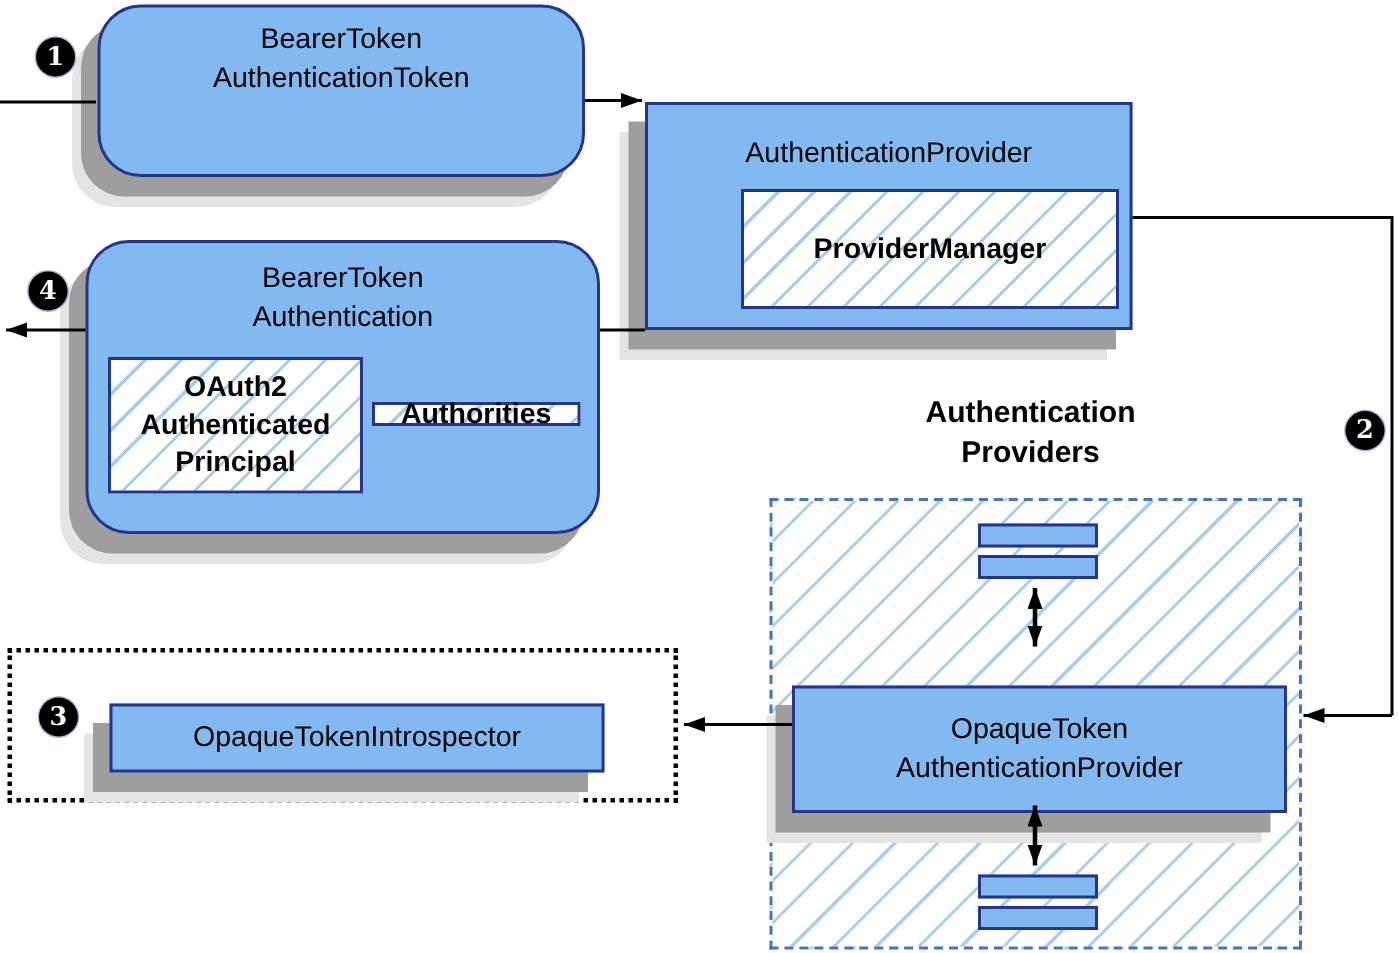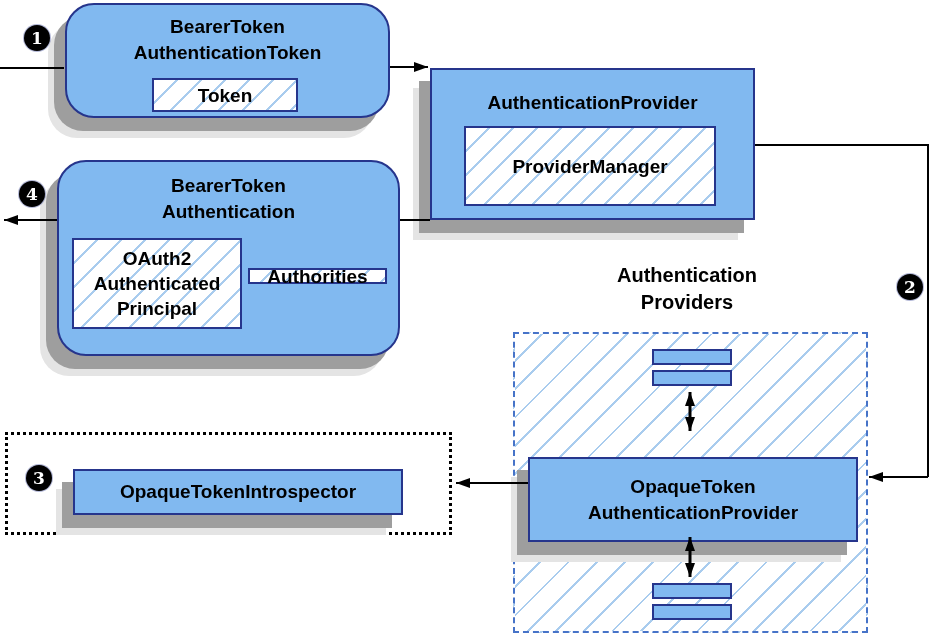--- a/index.html
+++ b/index.html
@@ -19,21 +19,21 @@
   .node{
     position:absolute;
     background:var(--box-fill);
     border:2px solid var(--box-border);
     box-shadow:-11px 13px 0 var(--shadow-dark), -17px 20px 0 var(--shadow-light);
   }
   .rounded{border-radius:29px;}
 
   .node-title{
     position:absolute;width:100%;
-    font-weight:bold;font-size:19px;line-height:26px;
+    font-weight:normal;font-size:19px;line-height:26px;
     color:var(--label-color);text-align:center;white-space:pre-line;
   }
 
   .hatch-box{
     position:absolute;
     background-color:#fff;
     background-image:repeating-linear-gradient(135deg, transparent 0 15px, var(--hatch-line) 15px 17px);
     border:2px solid var(--box-border);
     display:flex;align-items:center;justify-content:center;
     font-weight:bold;font-size:19px;line-height:25px;
@@ -79,26 +79,25 @@
 <div class="canvas">
 
   <div class="region-dashed"></div>
 
   <div class="region-dotted"></div>
 
   <div class="node rounded" style="left:65px;top:3px;width:325px;height:115px;">
     <div class="node-title" style="top:9px;">BearerToken
 AuthenticationToken</div>
   </div>
-  <div class="hatch-box" style="left:152px;top:78px;width:146px;height:34px;">Token</div>
 
   <div class="node" style="left:430px;top:68px;width:325px;height:152px;">
     <div class="node-title" style="top:20px;">AuthenticationProvider</div>
   </div>
-  <div class="hatch-box" style="left:464px;top:126px;width:252px;height:80px;text-align:center;">ProviderManager</div>
+  <div class="hatch-box" style="left:494px;top:126px;width:252px;height:80px;text-align:center;">ProviderManager</div>
 
   <div class="node rounded" style="left:57px;top:160px;width:343px;height:196px;">
     <div class="node-title" style="top:11px;">BearerToken
 Authentication</div>
   </div>
   <div class="hatch-box" style="left:72px;top:238px;width:170px;height:91px;">OAuth2
 Authenticated
 Principal</div>
   <div class="hatch-box" style="left:248px;top:268px;width:139px;height:16px;">Authorities</div>
 

